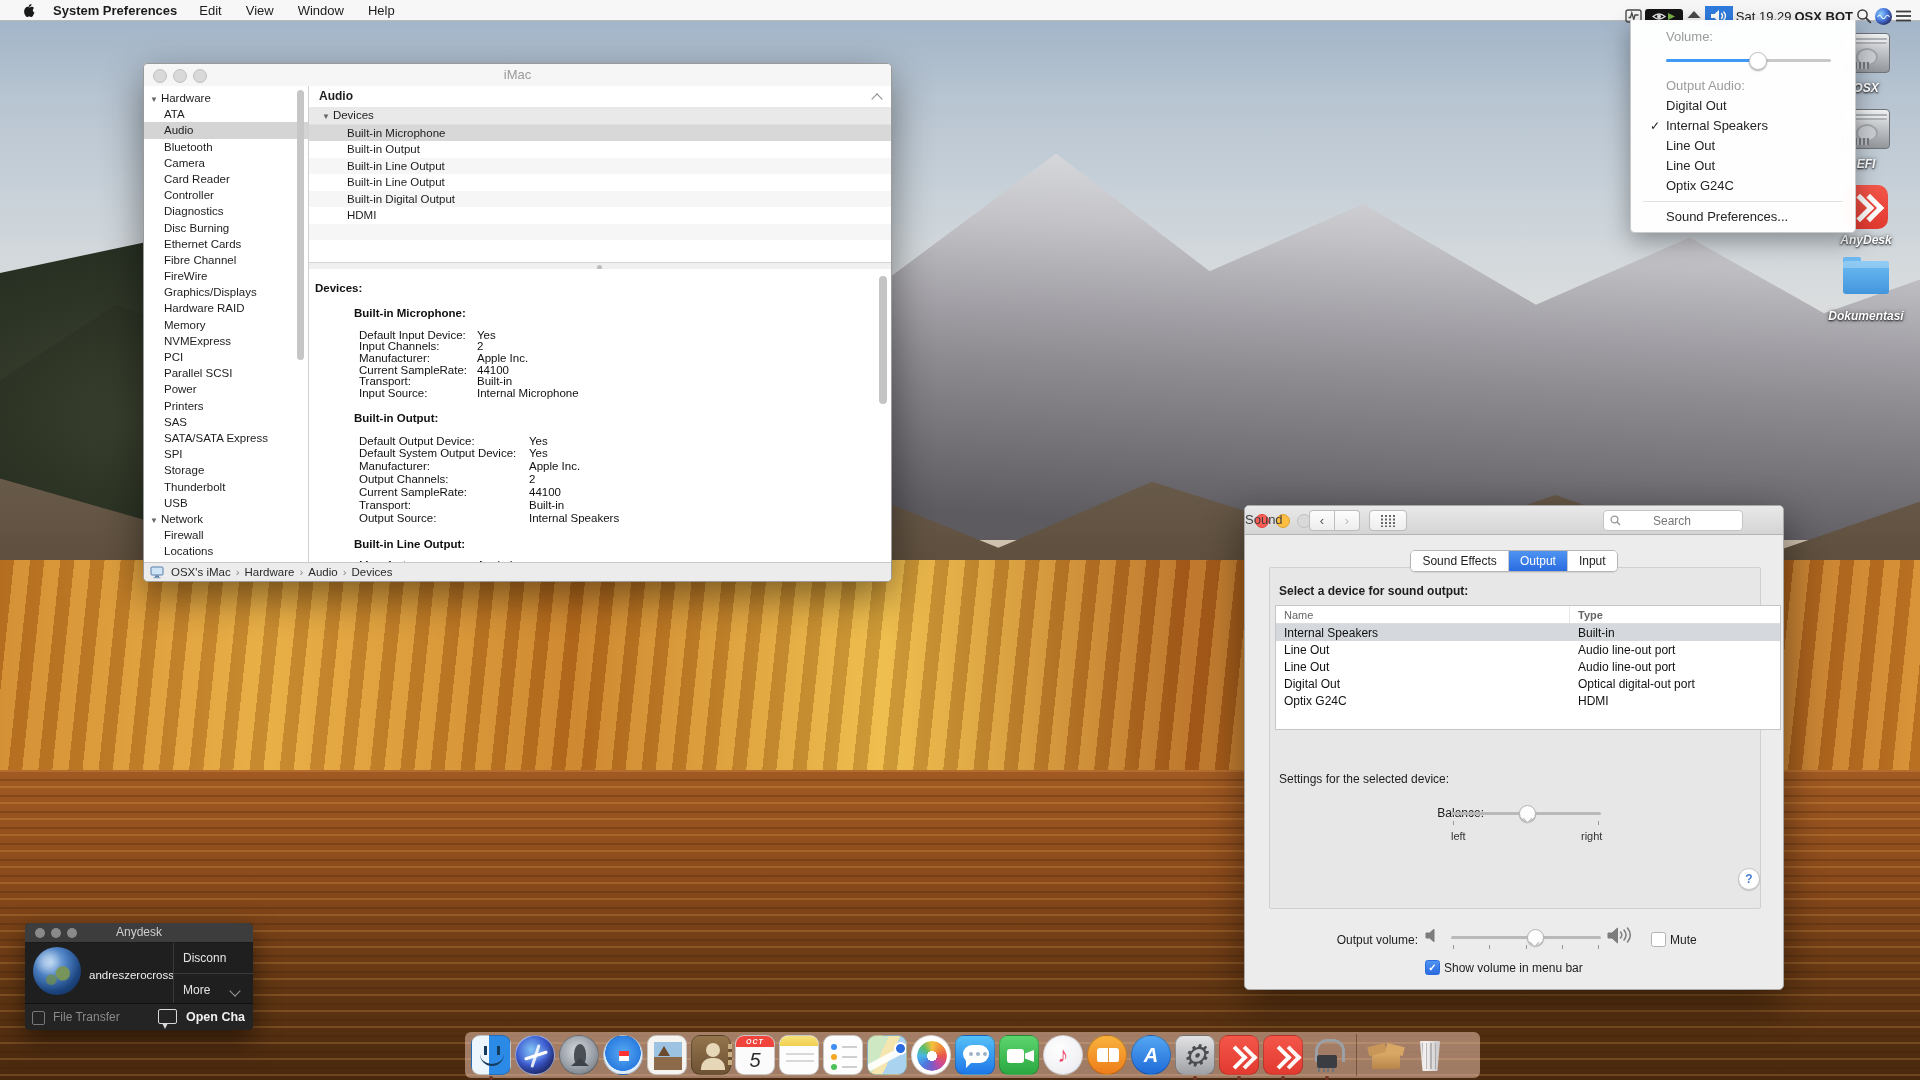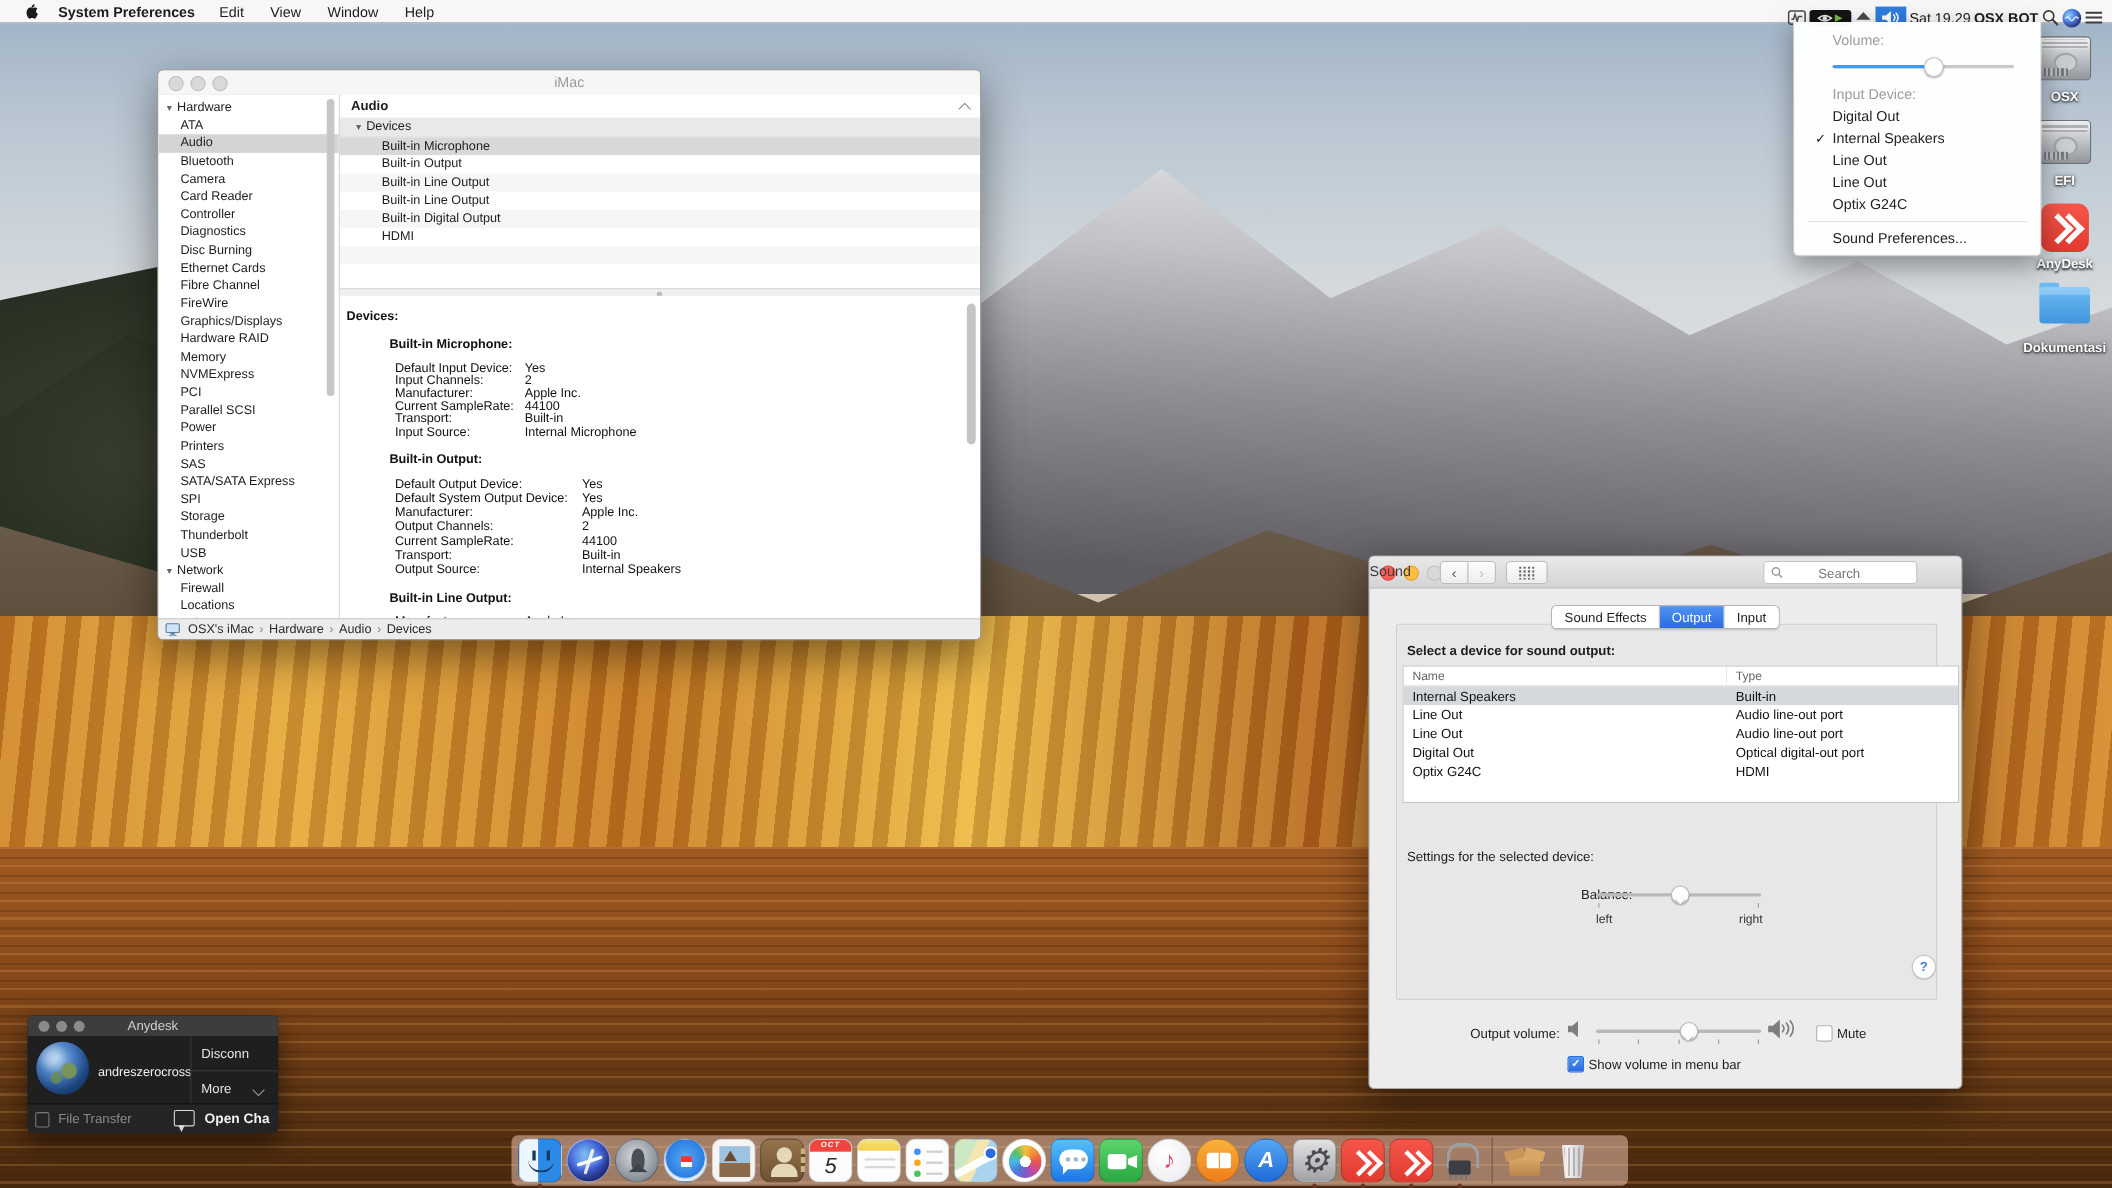--- a/index.html
+++ b/index.html
@@ -133,21 +133,21 @@
     box-shadow:0 1px 1px rgba(0,0,0,.08);}
   .seg{padding:3px 11px;font-size:12px;color:#1d1d1d;background:#fff;border-right:1px solid #c9c9c9;}
   .seg:last-child{border-right:none;}
   .seg.sel{background:linear-gradient(#4f94f2,#2a6be0);color:#fff;}
   .snd-box{position:absolute;left:24px;top:61px;width:490px;height:340px;background:#e7e7e7;
     border:1px solid #d0d0d0;border-radius:2px;}
   .snd-select-label{position:absolute;left:34px;top:78px;font-size:12px;font-weight:bold;color:#1d1d1d;}
   .snd-table{position:absolute;left:30px;top:99px;width:504px;height:123px;background:#fff;border:1px solid #c6c6c6;}
   .snd-thead{height:17px;border-bottom:1px solid #ddd;display:flex;font-size:11px;color:#666;align-items:center;}
   .snd-col-name{width:285px;padding-left:8px;}
-  .snd-col-type{padding-left:8px;border-left:1px solid #e8e8e8;height:100%;display:flex;align-items:center;flex:1;}
+  .snd-col-type{padding-left:8px;border-left:1px solid #e8e8e8;height:100%;display:flex;align-items:center;flex:1;font-weight:bold;}
   .snd-tr{height:17px;display:flex;font-size:12px;color:#111;align-items:center;}
   .snd-tr.selected{background:#d5d8dc;}
   .snd-tr .c1{width:285px;padding-left:8px;}
   .snd-tr .c2{padding-left:9px;flex:1;}
   .snd-settings-label{position:absolute;left:34px;top:266px;font-size:12px;color:#1d1d1d;}
   .lbl12{font-size:12px;color:#1d1d1d;}
   .snd-balance-label{position:absolute;left:133px;top:300px;width:106px;text-align:right;}
   .track{position:absolute;height:3px;border-radius:2px;background:#b9b9b9;}
   .thumb-tear{position:absolute;width:15px;height:15px;background:#fdfdfd;border:1px solid #b5b5b5;border-radius:50%;
     box-shadow:0 1px 1px rgba(0,0,0,.25);}
@@ -187,21 +187,21 @@
     border-bottom:1.5px solid #9a9a9a;transform:rotate(45deg);}
   .ad-foot{position:absolute;left:0;bottom:0;right:0;height:26px;background:#242424;border-top:1px solid #101010;}
   .ad-ft-ico{position:absolute;left:7px;top:7px;width:11px;height:12px;border:1.5px solid #787878;border-radius:2px;}
   .ad-ft{position:absolute;left:28px;top:6px;font-size:12px;color:#8a8a8a;}
   .ad-bubble{position:absolute;left:133px;top:5px;width:17px;height:13px;border:1.5px solid #d8d8d8;border-radius:2px;background:transparent;}
   .ad-bubble:after{content:"";position:absolute;left:3px;bottom:-6px;width:0;height:0;
     border-left:3px solid transparent;border-right:3px solid transparent;border-top:6px solid #d8d8d8;}
   .ad-oc{position:absolute;left:161px;top:6px;font-size:12.5px;color:#f0f0f0;font-weight:bold;white-space:nowrap;}
 
   
-  .dicon-col{position:absolute;right:4px;top:30px;width:78px;z-index:5;}
+  .dicon-col{position:absolute;right:15px;top:30px;width:78px;z-index:5;font-style:italic;}
   .dsk{width:78px;margin-bottom:14px;text-align:center;}
   .dsk .art{width:48px;height:44px;margin:0 auto;position:relative;}
   .dsk .cap{margin-top:4px;font-size:12px;font-weight:bold;color:#fff;
     text-shadow:0 1px 2px rgba(0,0,0,.85),0 0 4px rgba(0,0,0,.5);white-space:nowrap;}
   .art-drive{width:46px;height:38px;margin-top:3px;border-radius:4px;border:1px solid #6f7377;
     background:linear-gradient(180deg,#f0f1f2 0%,#c3c6ca 45%,#93979c 100%);position:relative;margin-left:auto;margin-right:auto;}
   .art-drive .ridge{position:absolute;left:2px;right:2px;top:2px;height:8px;border-radius:2px;
     background:repeating-linear-gradient(180deg,#e7e9ea 0 2px,#aeb2b6 2px 4px);}
   .art-drive .disc{position:absolute;left:13px;top:14px;width:18px;height:14px;border-radius:50%;
     border:2px solid #a2a6aa;background:#caced2;}
@@ -412,21 +412,21 @@
     </div>
   </div>
 
   <div class="volmenu">
     <div class="vm-header">Volume:</div>
     <div class="vm-slider">
       <div class="vm-track"></div>
       <div class="vm-fill" id="vm-fill" style="width: 55%;"></div>
       <div class="vm-thumb" id="vm-thumb" style="left: calc(55% - 8px);"></div>
     </div>
-    <div class="vm-header">Input Device:</div>
+    <div class="vm-header">Output Audio:</div>
     <div id="vm-devices">
         <div class="vm-item">Digital Out</div>
         <div class="vm-item"><span class="check">✓</span>Internal Speakers</div>
         <div class="vm-item">Line Out</div>
         <div class="vm-item">Line Out</div>
         <div class="vm-item">Optix G24C</div>
       </div>
     <div class="vm-sep"></div>
     <div class="vm-item">Sound Preferences...</div>
   </div>

